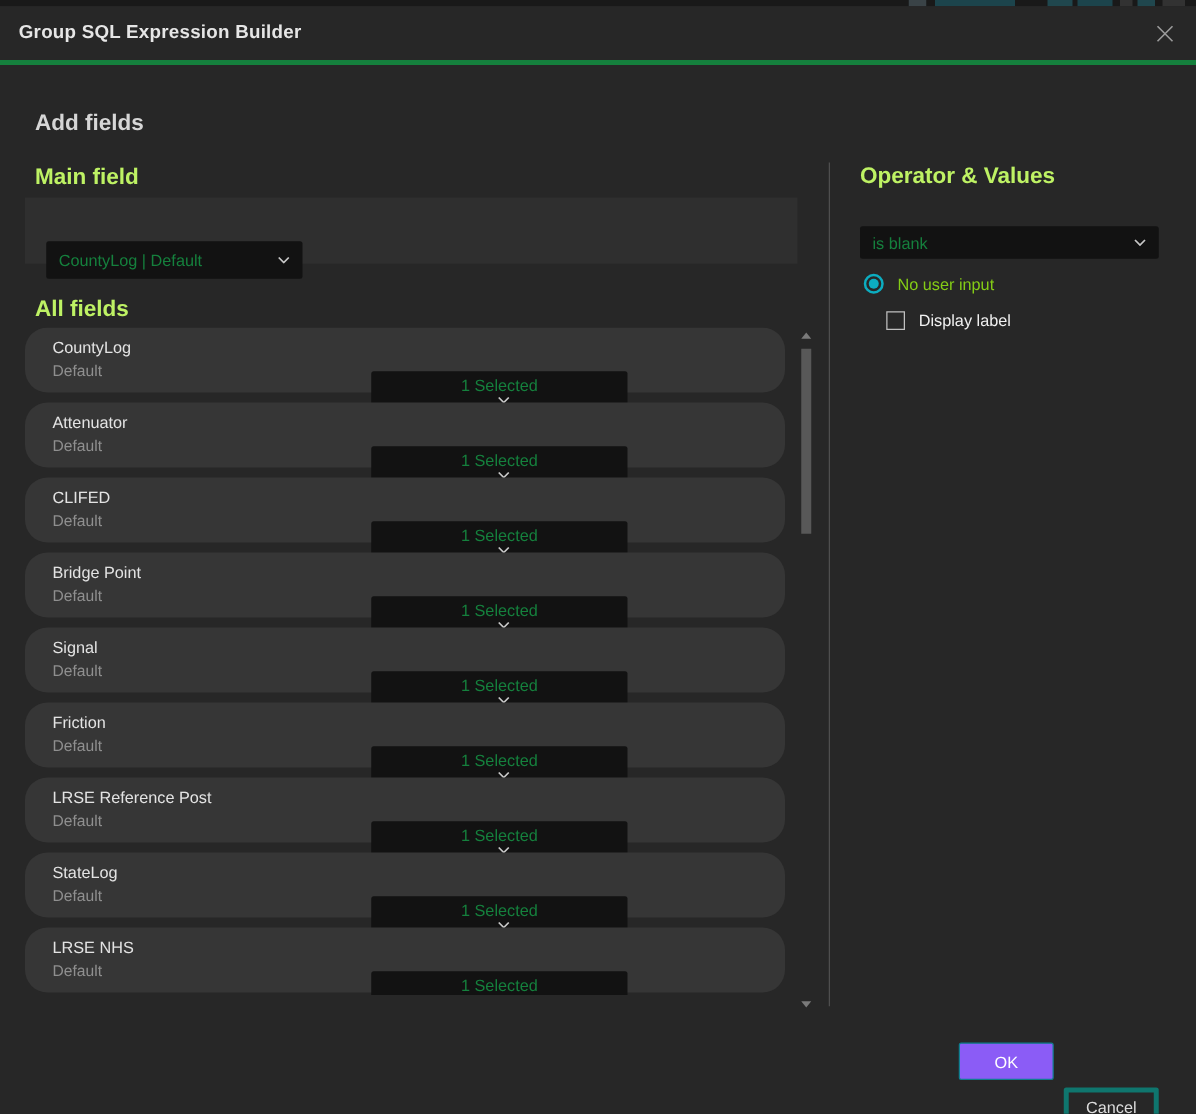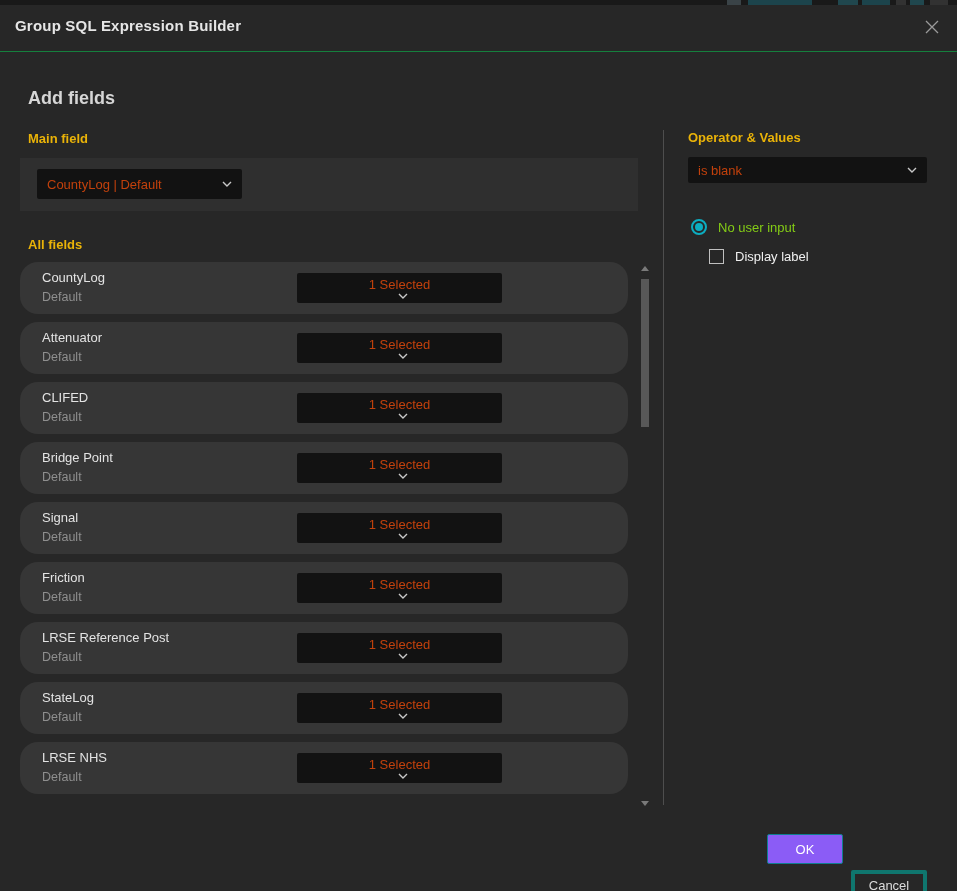--- a/index.html
+++ b/index.html
@@ -12,30 +12,30 @@
     overflow:hidden;
   }
 
   
   .top-strip { position:absolute; left:0; top:0; width:957px; height:5px; background:#191919; }
   .top-strip .frag { position:absolute; top:0; height:5px; }
 
   .dialog { position:absolute; left:0; top:5px; width:957px; height:886px; background:#272727; }
 
   
-  .titlebar { position:absolute; left:0; top:0; width:957px; height:47px; border-bottom:1px solid #15803d; }
+  .titlebar { position:absolute; left:0; top:0; width:957px; height:47px; border-bottom:4px solid #15803d; }
   .titlebar .title { position:absolute; left:15px; top:12px; font-size:15px; font-weight:700; color:#e6e6e6; letter-spacing:.2px; }
   .close-btn { position:absolute; right:13px; top:11px; width:24px; height:24px; display:flex; align-items:center; justify-content:center; cursor:pointer; background:none; border:none; }
 
-  .section-label { font-size:13px; font-weight:700; color:#eab308; position:absolute; }
+  .section-label { font-size:18px; font-weight:700; color:#bef264; position:absolute; }
   .h-addfields { left:28px; top:83px; font-size:18px; font-weight:700; color:#d6d6d6; position:absolute; }
 
   
   .main-field-box { position:absolute; left:20px; top:153px; width:618px; height:53px; background:#2f2f2f; }
-  .dd { background:#121212; border:none; border-radius:2px; color:#c2410c; font-size:13px; display:flex; align-items:center; padding:4px 10px; cursor:pointer; position:absolute; height:30px; }
+  .dd { background:#121212; border:none; border-radius:2px; color:#15803d; font-size:13px; display:flex; align-items:center; padding:4px 10px; cursor:pointer; position:absolute; height:30px;margin-top:24px; }
   .dd .dd-label { flex:1; text-align:left; white-space:nowrap; overflow:hidden; }
   .dd .chev { flex:none; margin-left:6px; display:flex; align-items:center; }
   .dd-source { left:17px; top:11px; width:205px; }
   .dd-field  { left:275px; top:11px; width:205px; }
   .cal-icon { width:15px; height:15px; margin-right:9px; flex:none; display:block; }
 
   
   .list-area { position:absolute; left:20px; top:257px; width:608px; height:534px; overflow:hidden; }
   .field-row { position:relative; width:608px; height:52px; background:#363636; margin-bottom:8px;border-radius:18px; }
   .field-row .fname { position:absolute; left:22px; top:8px; font-size:13px; color:#e3e3e3; }

